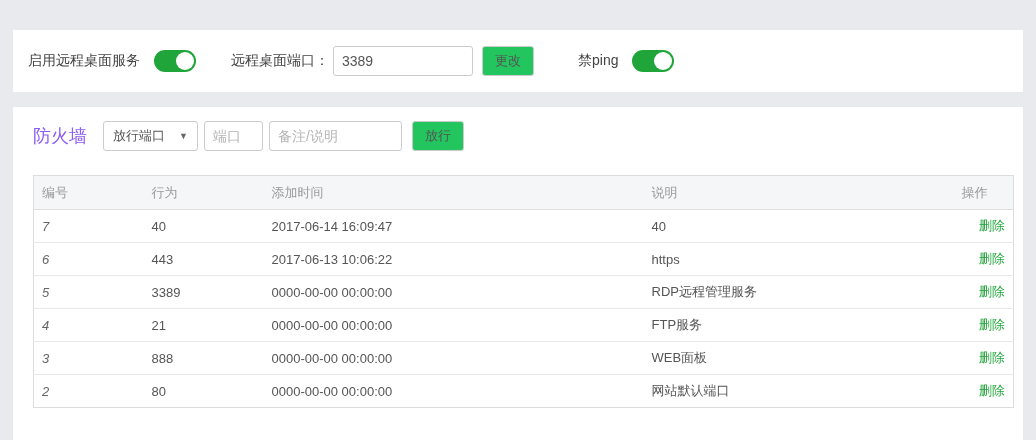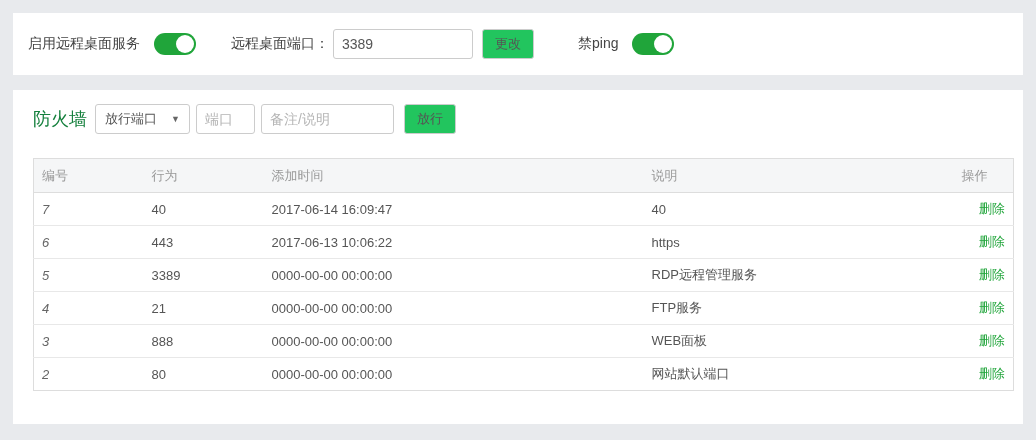--- a/index.html
+++ b/index.html
@@ -8,21 +8,21 @@
     background: #e8eaed;
     font-family: "Liberation Sans", "DejaVu Sans", sans-serif;
     font-size: 14px; color: #444;
     overflow: hidden;
   }
   .panel {
     background: #fff;
     margin: 0 13px;
   }
   .panel-top {
-    margin-top: 13px;
+    margin-top: 30px;
     height: 62px;
     display: flex;
     align-items: center;
     padding: 0 15px;
   }
   .panel-firewall {
     margin-top: 15px;
     height: 334px;
     padding: 14px 20px 28px 20px;
   }
@@ -79,22 +79,22 @@
 
   
   .fw-toolbar {
     display: flex;
     align-items: center;
     height: 30px;
     margin-bottom: 24px;
   }
   .fw-title {
     font-size: 18px;
-    color: #15803d;
-    margin-right: 8px;
+    color: #8b5cf6;
+    margin-right: 16px;
   }
   .fw-select {
     width: 95px; height: 30px;
     border: 1px solid #ccc;
     border-radius: 3px;
     display: flex;
     align-items: center;
     justify-content: space-between;
     padding: 0 9px;
     font-size: 13px;

